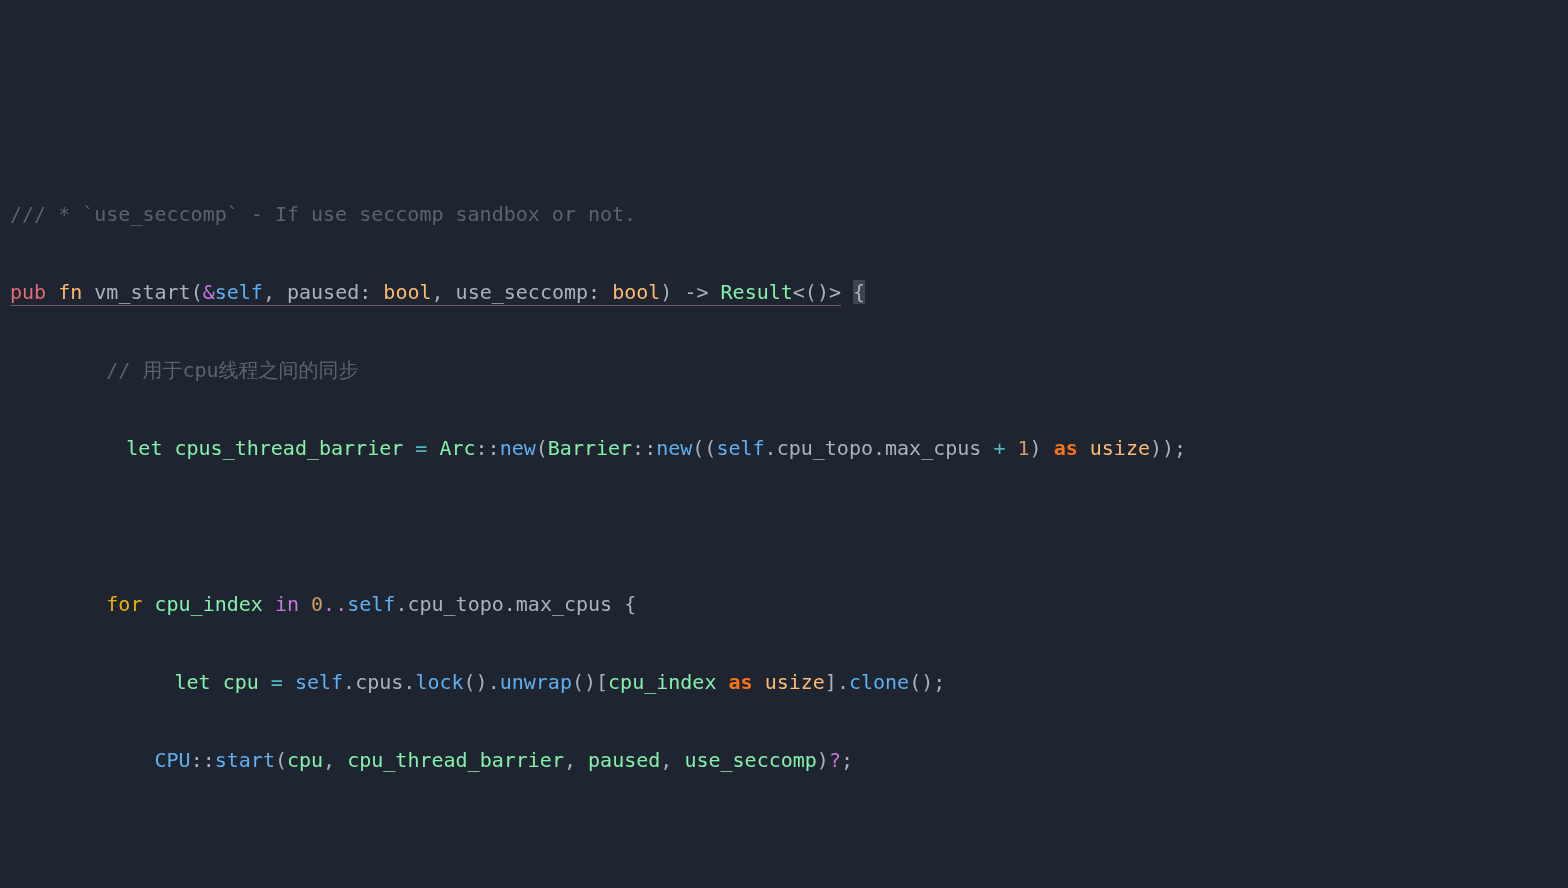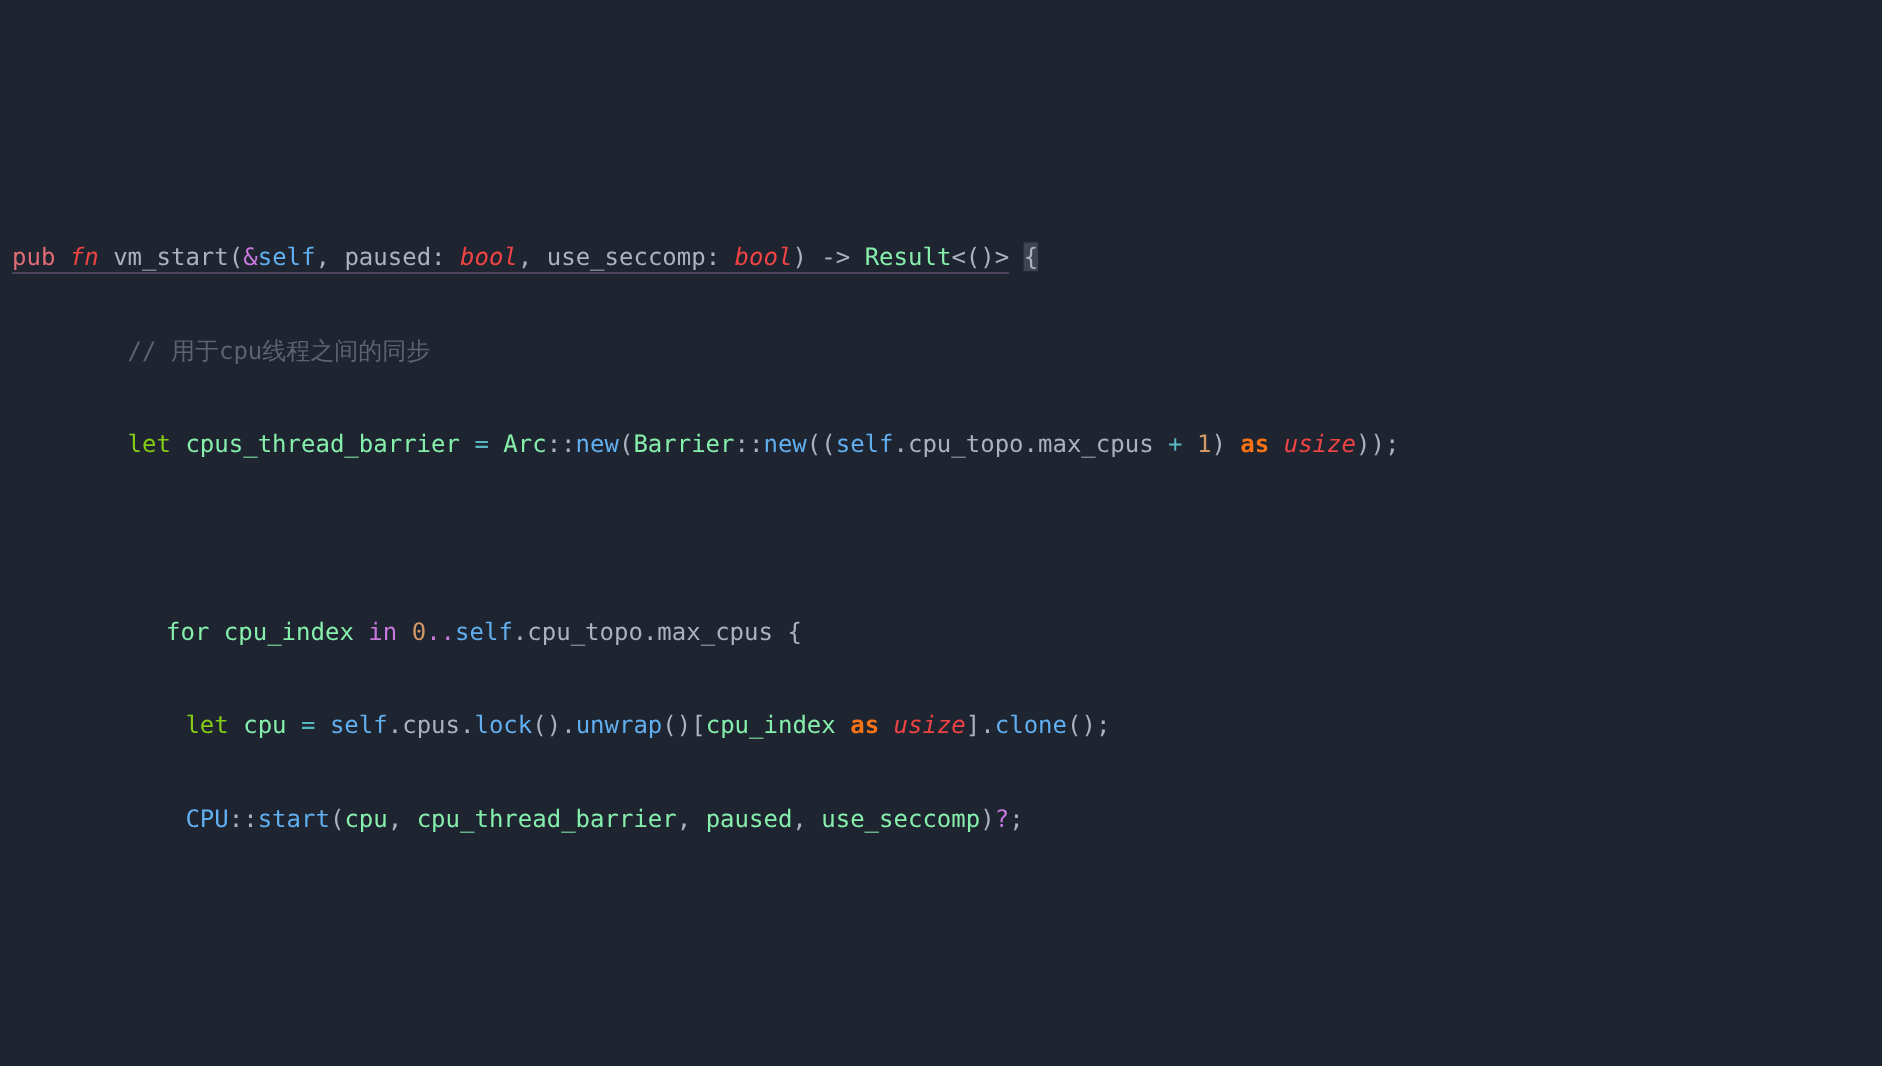--- a/index.html
+++ b/index.html
@@ -15,23 +15,23 @@
   }
   .code-container {
     padding: 0 10px 20px 10px;
   }
   .line {
     display: block;
     white-space: pre;
   }
   .comment { color: #5c6370; }
   .keyword-pub { color: #e06c75; }
-  .keyword-fn { color: #ef4444; font-style: italic; }
-  .keyword-let { color: #84cc16; }
-  .keyword-for { color: #86efac; margin-left: 32px; }
+  .keyword-fn { color: #fdba74; }
+  .keyword-let { color: #86efac; margin-left: 20px; }
+  .keyword-for { color: #eab308; }
   .keyword-in { color: #c678dd; }
   .keyword-as { color: #f97316; font-weight: bold; }
   .keyword-self { color: #61afef; }
   .fn-name { color: #abb2bf; }
   .fn-call { color: #61afef; }
   .type-name { color: #86efac; }
   .param { color: #abb2bf; }
   .var { color: #86efac; }
   .field { color: #abb2bf; }
   .number { color: #d19a66; }
@@ -56,20 +56,21 @@
     border-bottom: 1px solid #6b5a7a;
     padding-bottom: 1px;
   }
 </style>
 </head>
 <body>
 
 
 
 <div class="code-container">
+<span class="line"><span class="comment">/// * `use_seccomp` - If use seccomp sandbox or not.</span></span>
 <span class="line"><span class="sig-underline"><span class="keyword-pub">pub</span> <span class="keyword-fn">fn</span> <span class="fn-name">vm_start</span><span class="paren">(</span><span class="amp">&amp;</span><span class="keyword-self">self</span><span class="comma">, </span><span class="param">paused</span><span class="punct">: </span><span class="keyword-fn">bool</span><span class="comma">, </span><span class="param">use_seccomp</span><span class="punct">: </span><span class="keyword-fn">bool</span><span class="paren">)</span> <span class="arrow">-&gt;</span> <span class="type-name">Result</span><span class="punct">&lt;</span><span class="punct">()</span><span class="punct">&gt;</span></span> <span class="cursor-brace">{</span></span>
 <span class="line">        <span class="comment">// 用于cpu线程之间的同步</span></span>
 <span class="line">        <span class="keyword-let">let</span> <span class="var">cpus_thread_barrier</span> <span class="operator">=</span> <span class="type-name">Arc</span><span class="colon2">::</span><span class="fn-call">new</span><span class="paren">(</span><span class="type-name">Barrier</span><span class="colon2">::</span><span class="fn-call">new</span><span class="paren">((</span><span class="keyword-self">self</span><span class="dot">.</span><span class="field">cpu_topo</span><span class="dot">.</span><span class="field">max_cpus</span> <span class="operator">+</span> <span class="number">1</span><span class="paren">)</span> <span class="keyword-as">as</span> <span class="keyword-fn">usize</span><span class="paren">))</span><span class="semi">;</span></span>
 <span class="line"> </span>
 <span class="line">        <span class="keyword-for">for</span> <span class="var">cpu_index</span> <span class="keyword-in">in</span> <span class="number">0</span><span class="sep-dot">..</span><span class="keyword-self">self</span><span class="dot">.</span><span class="field">cpu_topo</span><span class="dot">.</span><span class="field">max_cpus</span> <span class="brace">{</span></span>
 <span class="line">            <span class="keyword-let">let</span> <span class="var">cpu</span> <span class="operator">=</span> <span class="keyword-self">self</span><span class="dot">.</span><span class="field">cpus</span><span class="dot">.</span><span class="fn-call">lock</span><span class="paren">()</span><span class="dot">.</span><span class="fn-call">unwrap</span><span class="paren">()</span><span class="bracket">[</span><span class="var">cpu_index</span> <span class="keyword-as">as</span> <span class="keyword-fn">usize</span><span class="bracket">]</span><span class="dot">.</span><span class="fn-call">clone</span><span class="paren">()</span><span class="semi">;</span></span>
 <span class="line">            <span class="fn-call">CPU</span><span class="colon2">::</span><span class="fn-call">start</span><span class="paren">(</span><span class="var">cpu</span><span class="comma">, </span><span class="var">cpu_thread_barrier</span><span class="comma">, </span><span class="var">paused</span><span class="comma">, </span><span class="var">use_seccomp</span><span class="paren">)</span><span class="qmark">?</span><span class="semi">;</span></span>
 
 
 

